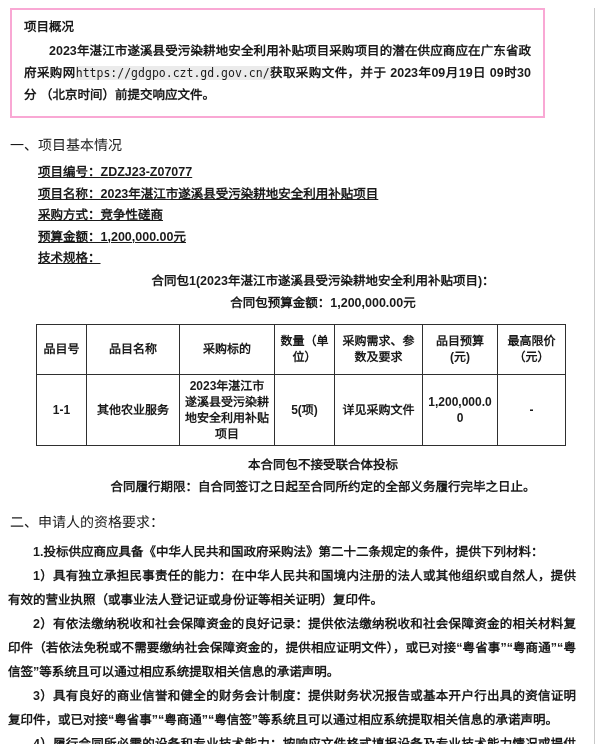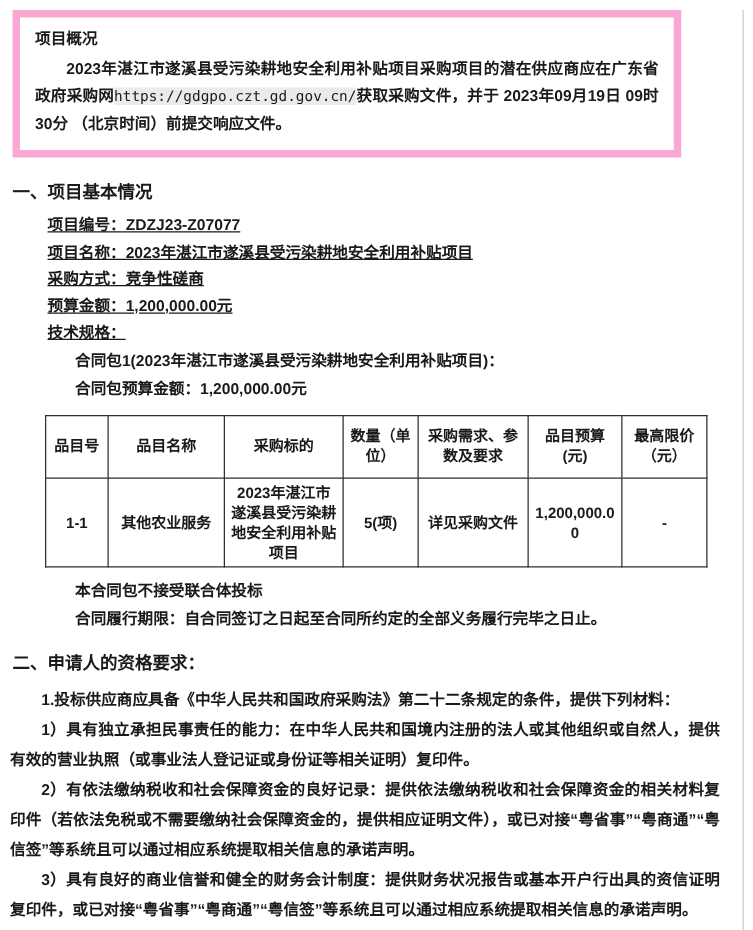--- a/index.html
+++ b/index.html
@@ -18,21 +18,21 @@
     font-size: 12.5px;
   }
   .page {
     position: relative;
     width: 602px;
     height: 744px;
   }
   
   .overview-box {
     margin: 8px 57px 0 10px;
-    border: 6px solid #f9a8d4;
+    border: 2px solid #f9a8d4;
     padding: 9px 12px 10px 12px;
   }
   .box-title {
     font-size: 12.5px;
     line-height: 16px;
   }
   .box-para {
     margin: 5px 0 0 0;
     line-height: 22px;
     text-indent: 2em;
@@ -42,35 +42,36 @@
     font-family: "DejaVu Sans Mono", monospace;
     font-weight: 400;
     font-size: 11.5px;
     background: #ebebeb;
   }
   
   .sec-heading {
     font-size: 14px;
     line-height: 18px;
     margin: 18px 0 8px 10px;
-    font-weight: 700;
+    font-weight: 400;
   }
   .sec-heading.second {
     margin-top: 15px;
     margin-bottom: 9px;
   }
   
   .info-lines p {
     margin: 0 0 0 38px;
     line-height: 21.5px;
     text-decoration: underline;
   }
   .sub-lines p {
     margin: 0 16px 0 60px;
     line-height: 22px;
+    text-align: center;
   }
   .sub-lines.after-table {
     margin-top: 4px;
   }
   
   table.items-table {
     border-collapse: collapse;
     table-layout: fixed;
     width: 529px;
     margin: 10px 0 8px 36px;

